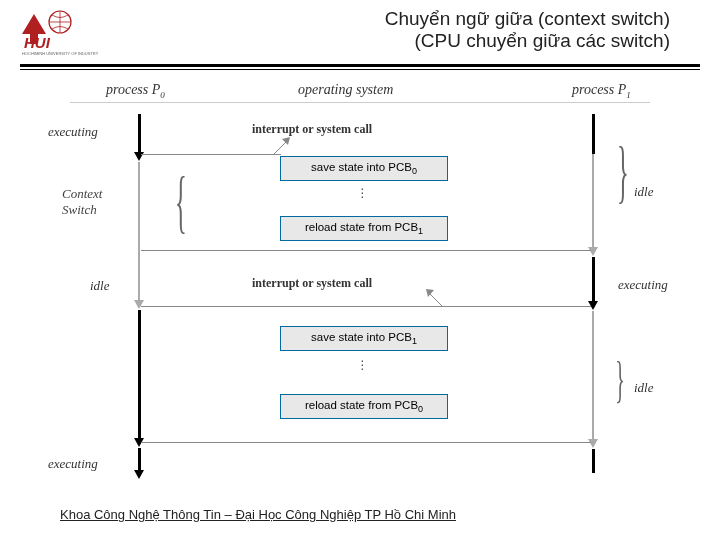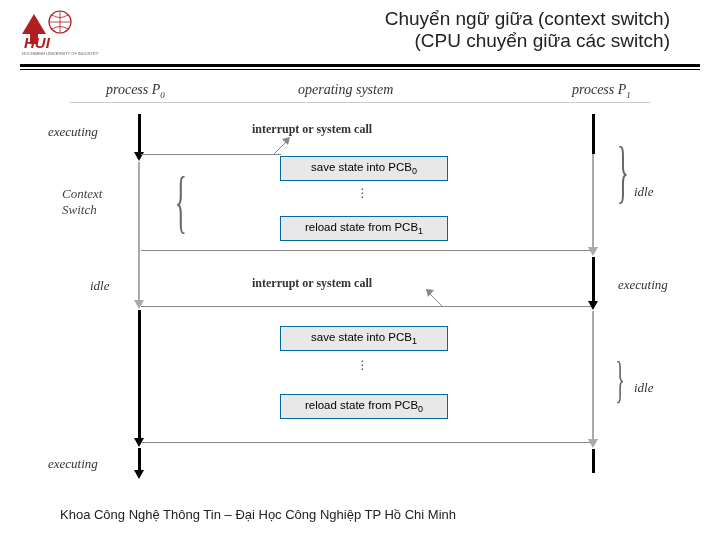--- a/index.html
+++ b/index.html
@@ -18,21 +18,21 @@
   .arrowhead-down-light { position: absolute; width: 0; height: 0; border-left: 5px solid transparent; border-right: 5px solid transparent; border-top: 9px solid #aaa; }
   .label { position: absolute; font-family: serif; font-size: 13px; color: #333; }
   .label-italic { font-style: italic; }
   .opbox { position: absolute; border: 1px solid #0369a1; background: #e8e8e8; font-size: 11.5px; font-family: Arial, serif; text-align: center; padding: 4px 6px; width: 168px; }
   .interrupt-label { position: absolute; font-family: Liberation Serif, serif; font-weight: bold; font-size: 12px; color: #333; }
   .hline { position: absolute; height: 1px; background: #888; }
   .vdots { position: absolute; font-size: 14px; letter-spacing: 0; line-height: 4px; color: #555; }
   .brace { position: absolute; font-size: 70px; font-family: serif; transform: scaleX(0.35); color: #666; }
   .brace-small { position: absolute; font-size: 50px; font-family: serif; transform: scaleX(0.4); color: #666; }
   .context-label { position: absolute; font-family: serif; font-size: 13px; font-style: italic; color: #444; }
-  .footer { position: absolute; bottom: 18px; left: 60px; font-size: 13px; color: #222; }
+  .footer { position: absolute; bottom: 18px; left: 60px; font-size: 13px; color: #222; text-decoration: underline; }
   sub { font-size: 9px; }
 </style>
 </head>
 <body>
 
 <div class="header">
   <div class="logo">
     <svg width="110" height="48" viewBox="0 0 110 48">
       <polygon points="14,6 26,26 2,26" fill="#b02020"></polygon>
       <rect x="10" y="26" width="8" height="10" fill="#b02020"></rect>

